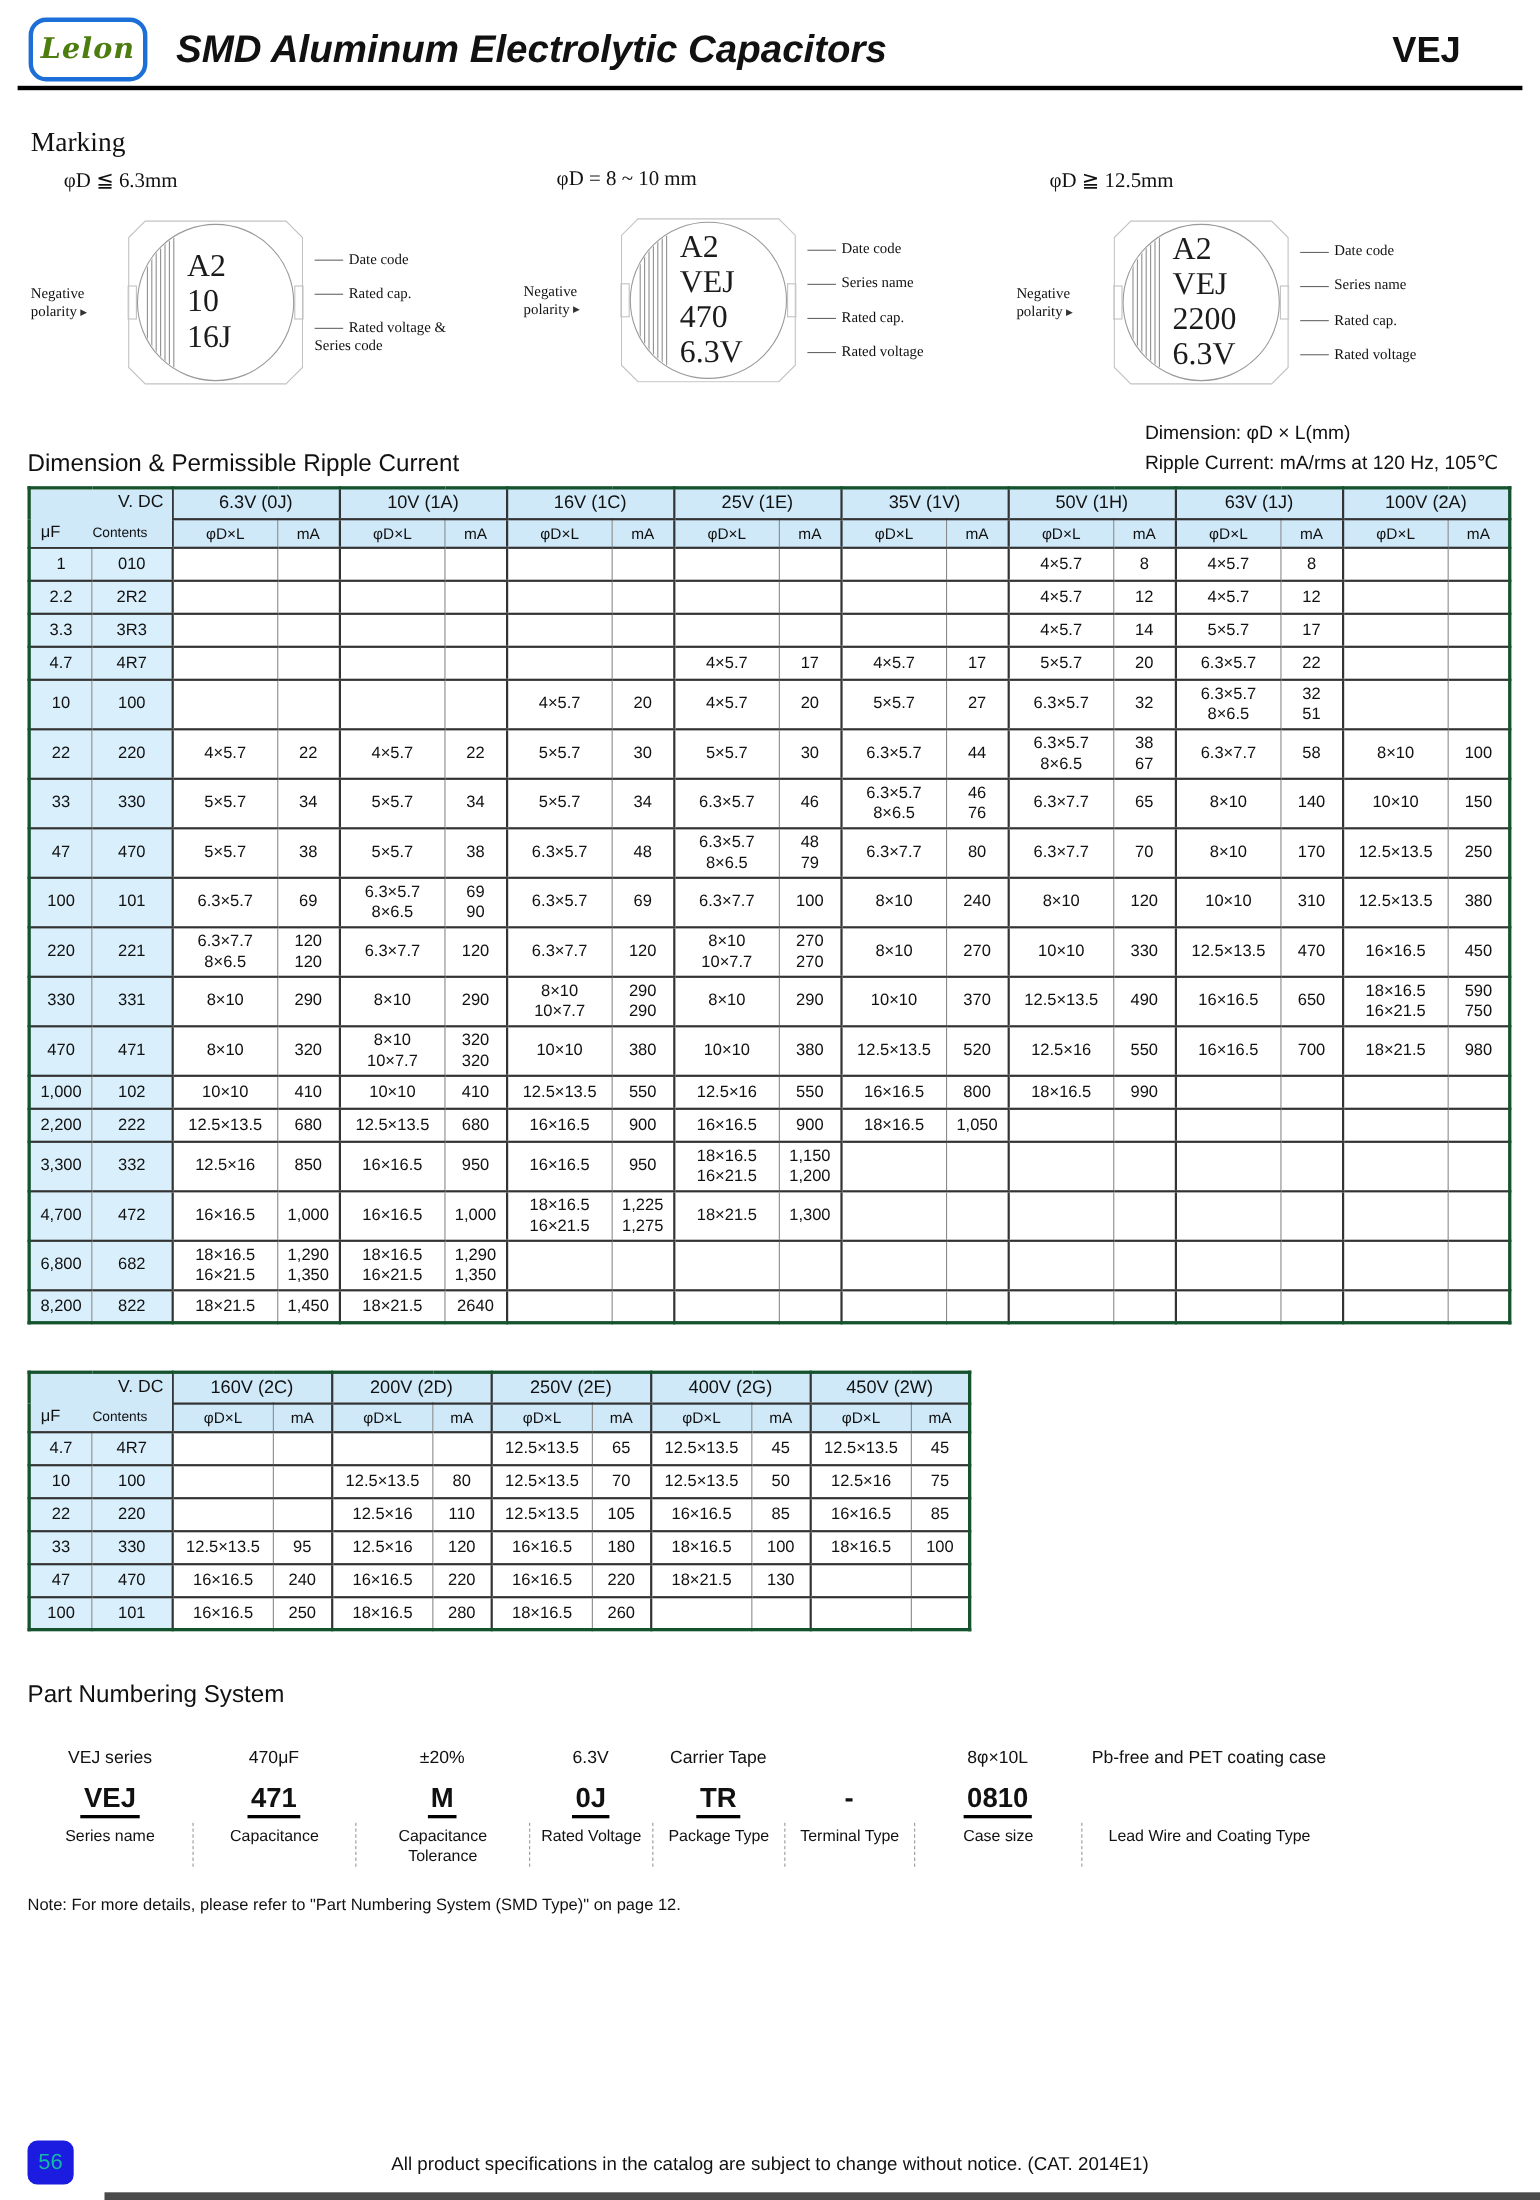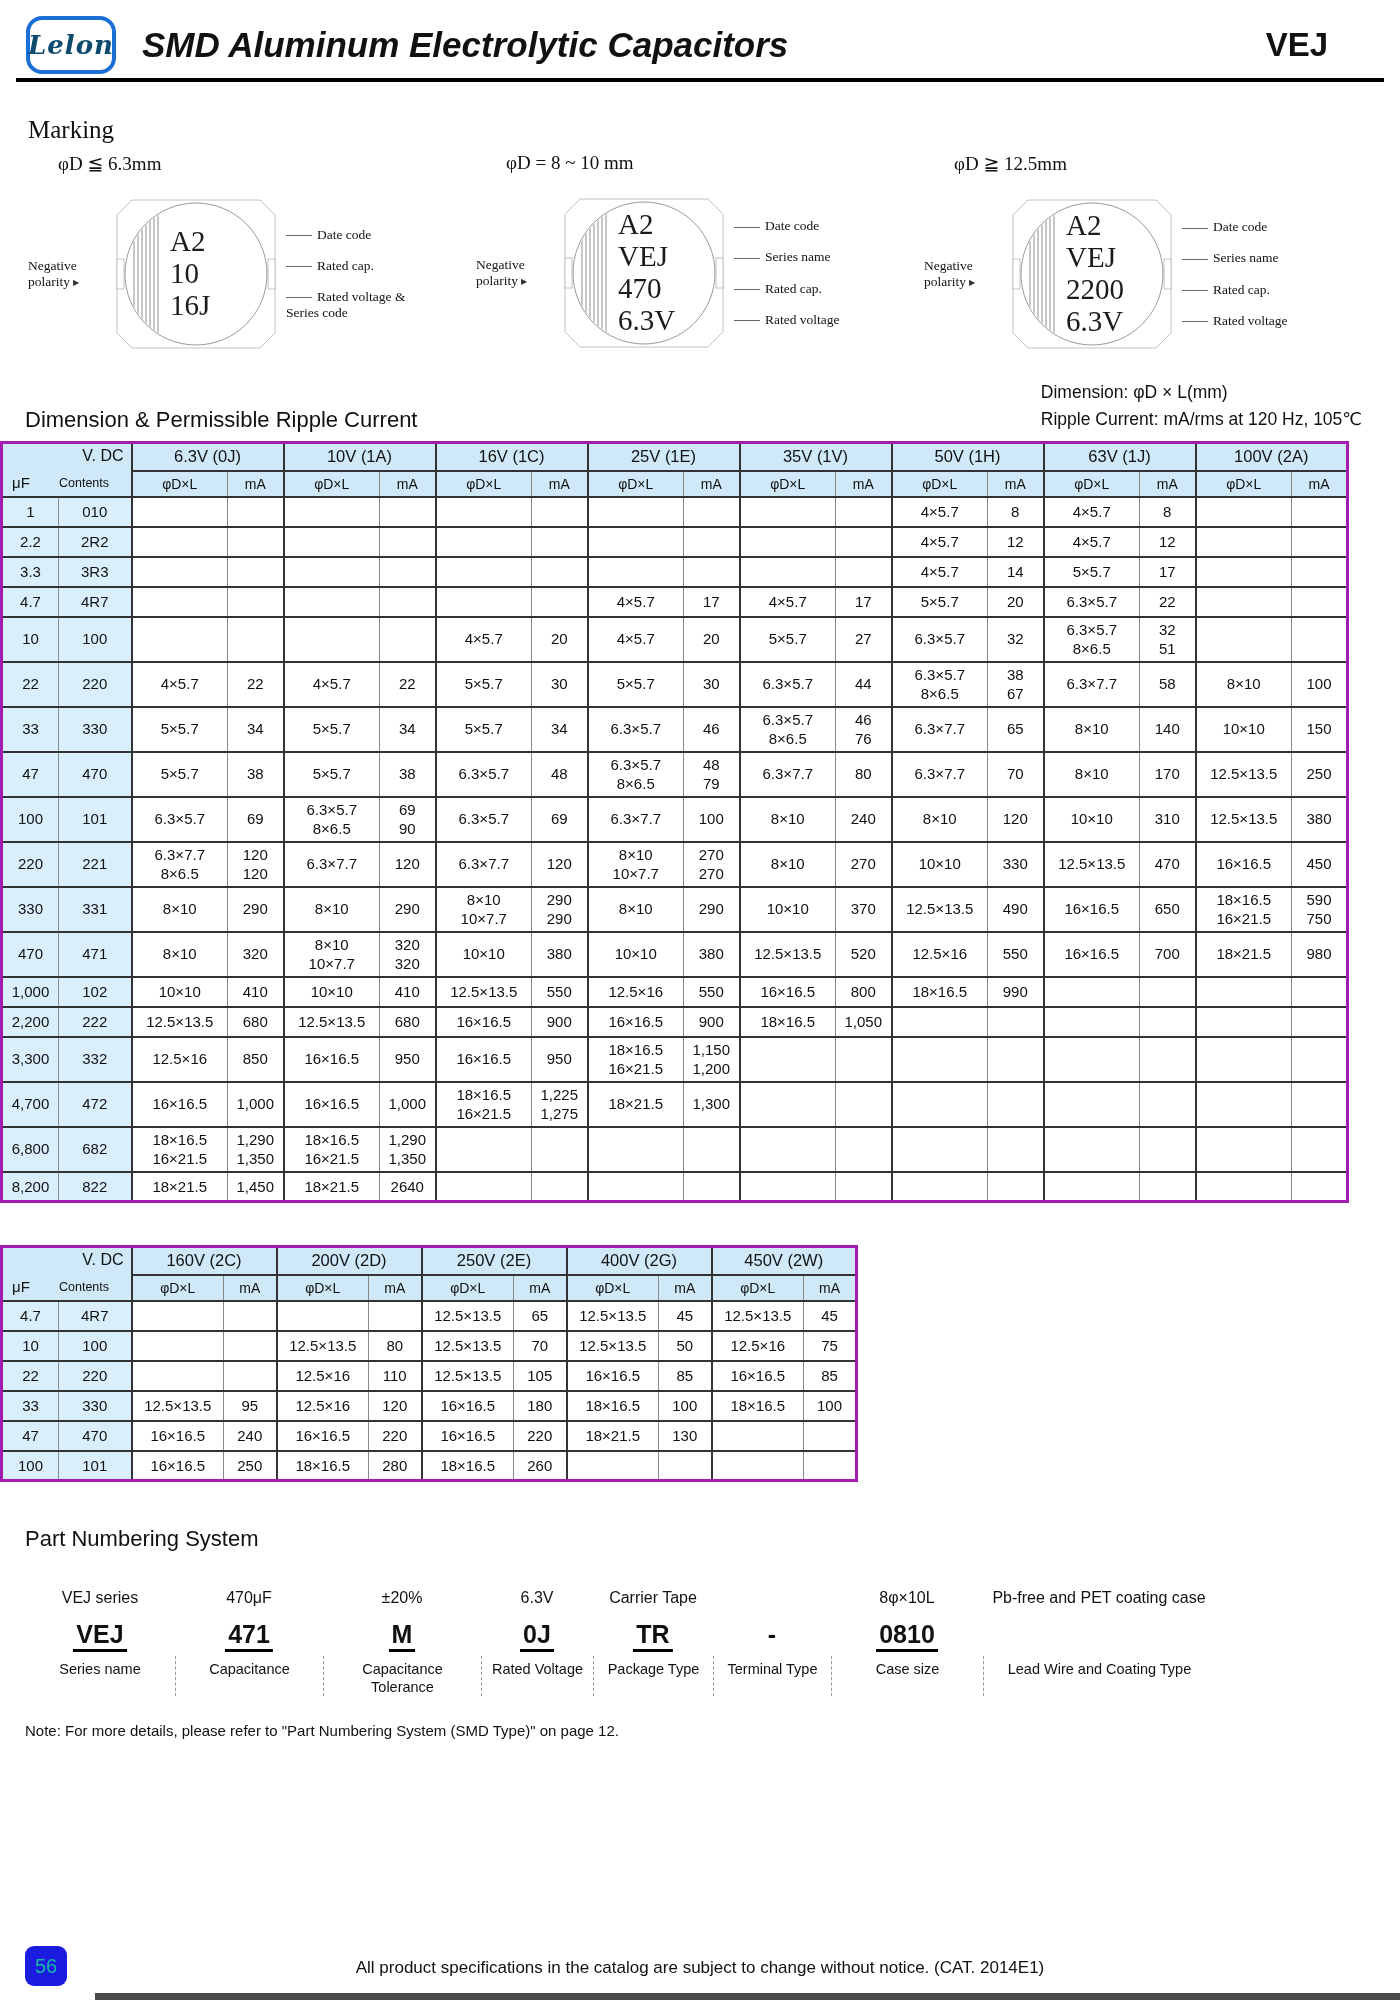--- a/index.html
+++ b/index.html
@@ -2,22 +2,22 @@
 <html><head>
 <meta charset="utf-8">
 <style>
   * { margin:0; padding:0; box-sizing:border-box; }
   html,body { background:#ffffff; }
   body { width:1400px; font-family:"Liberation Sans","DejaVu Sans",sans-serif; color:#111; }
   .page { position:relative; width:1400px; height:2000px; overflow:hidden; background:#fff; }
 
   
   .header { display:flex; align-items:center; padding:12px 30px 0 26px; height:78px; }
-  .logo { width:90px; height:58px; border:4px solid #1c6fd6; border-radius:16px; display:flex; align-items:center;
-          justify-content:center; color:#0c4a6e; font-style:italic; font-weight:bold; font-size:26px;
+  .logo { width:108px; height:58px; border:4px solid #1c6fd6; border-radius:16px; display:flex; align-items:center;
+          justify-content:center; color:#4d7c0f; font-style:italic; font-weight:bold; font-size:26px;
           font-family:"DejaVu Serif",serif; letter-spacing:1px; }
   .header-title { font-size:35px; font-weight:bold; font-style:italic; margin-left:26px; }
   .header-series { margin-left:auto; font-size:33px; font-weight:bold; margin-right:42px; }
   .header-rule { border:none; border-top:4px solid #000; margin:0 16px 0 16px; }
 
   
   .marking { margin-top:34px; padding-left:28px;font-family:Liberation Serif, serif; }
   .marking-title { font-size:25px; font-weight:normal; }
   .diagrams { display:flex; margin-top:8px; }
   .diagram { width:448px; }
@@ -32,21 +32,21 @@
   .right-labels { margin-left:10px; font-size:13.5px; display:flex; flex-direction:column; gap:15px; width:130px; }
   .right-label { line-height:1.2; }
   .right-label::before { content:""; display:inline-block; width:26px; border-top:1px solid #666;
                          vertical-align:middle; margin-right:5px; }
 
   
   .dim-head { display:flex; justify-content:space-between; align-items:flex-end; padding:30px 38px 8px 25px; }
   .dim-title { font-size:22px; font-weight:normal; }
   .dim-notes { font-size:17.5px; line-height:1.55; }
 
-  table.ripple { border-collapse:collapse; table-layout:fixed; border:3px solid #a21caf; }
+  table.ripple { border-collapse:collapse; margin-left:25px; table-layout:fixed; border:3px solid #14532d; }
   .ripple th, .ripple td { border-left:1px solid #8a8a8a; border-right:1px solid #8a8a8a;
        border-top:2px solid #333; border-bottom:2px solid #333;
        text-align:center; vertical-align:middle; padding:2px 1px; font-weight:normal;
        font-size:15px; white-space:pre-line; line-height:1.3; }
   .ripple thead th { background:#cfe9f9; }
   .ripple th.volt { font-size:16.5px; }
   .ripple th.sub { font-size:14px; height:26px; }
   .ripple .gs { border-left:2px solid #333; }
   .ripple td.rowhead { background:#d9effc; }
   .ripple tbody tr { height:30px; }

